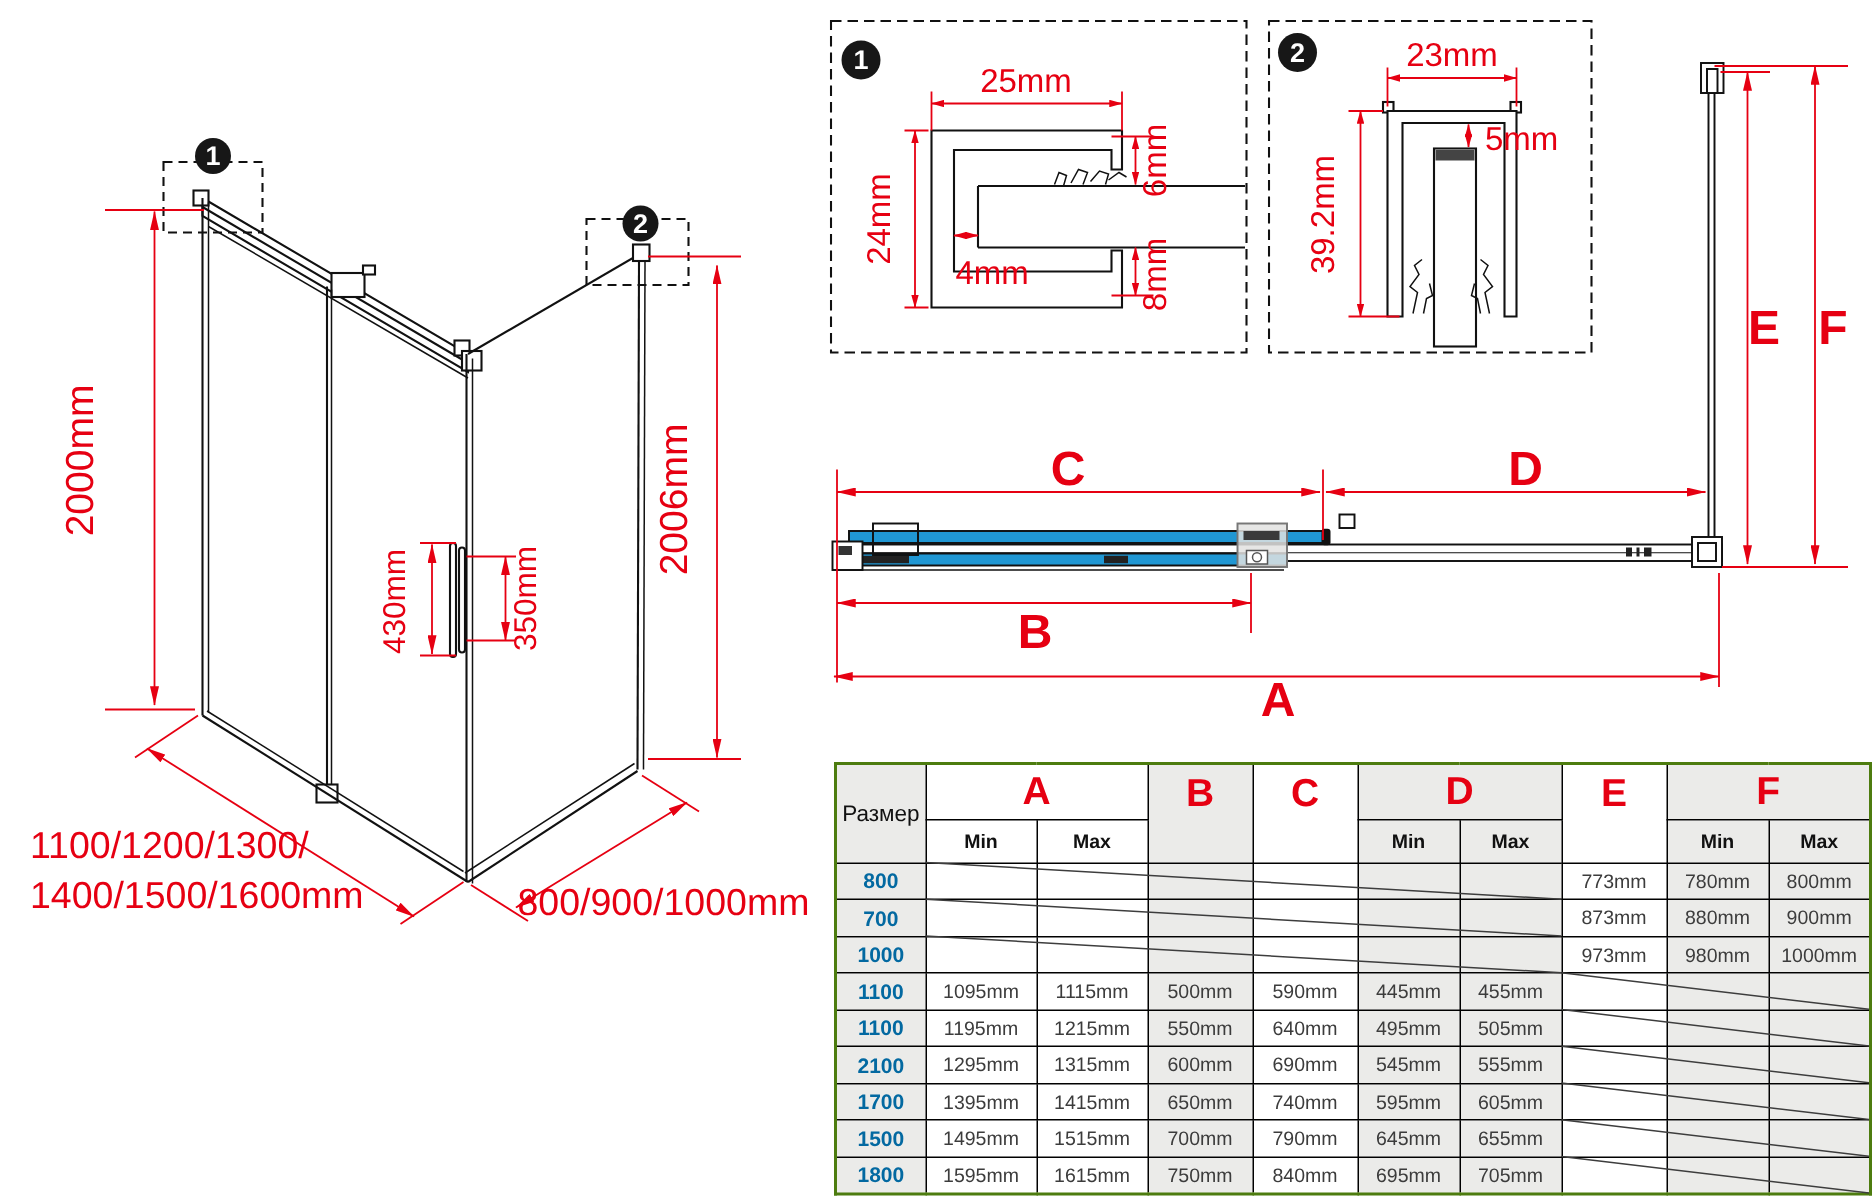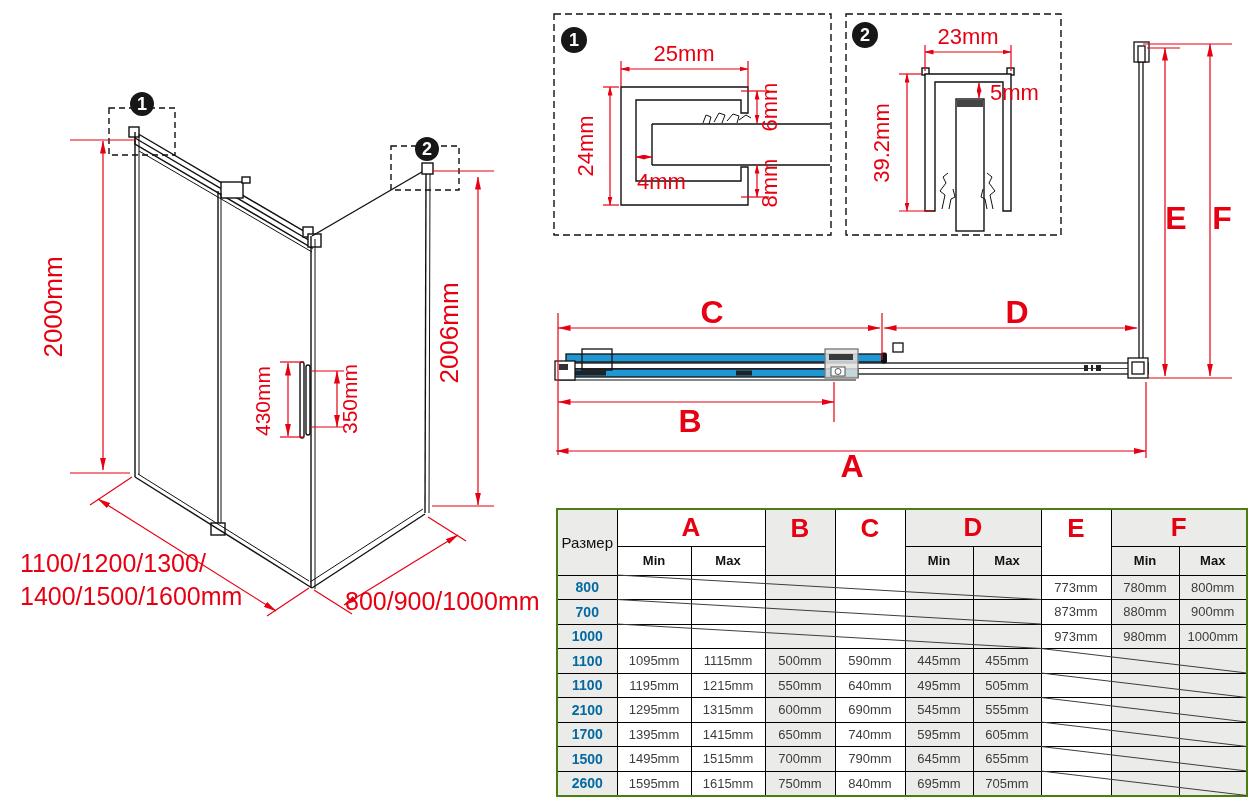--- a/index.html
+++ b/index.html
@@ -367,21 +367,21 @@
             <td class="c-white">1515mm</td>
             <td class="c-gray">700mm</td>
             <td class="c-white">790mm</td>
             <td class="c-gray">645mm</td>
             <td class="c-gray">655mm</td>
             <td class="c-white"></td>
             <td class="c-gray"></td>
             <td class="c-gray"></td>
           </tr>
           <tr>
-            <th class="c-gray">2600</th>
+            <th class="c-gray">1800</th>
             <td class="c-white">1595mm</td>
             <td class="c-white">1615mm</td>
             <td class="c-gray">750mm</td>
             <td class="c-white">840mm</td>
             <td class="c-gray">695mm</td>
             <td class="c-gray">705mm</td>
             <td class="c-white"></td>
             <td class="c-gray"></td>
             <td class="c-gray"></td>
           </tr>

